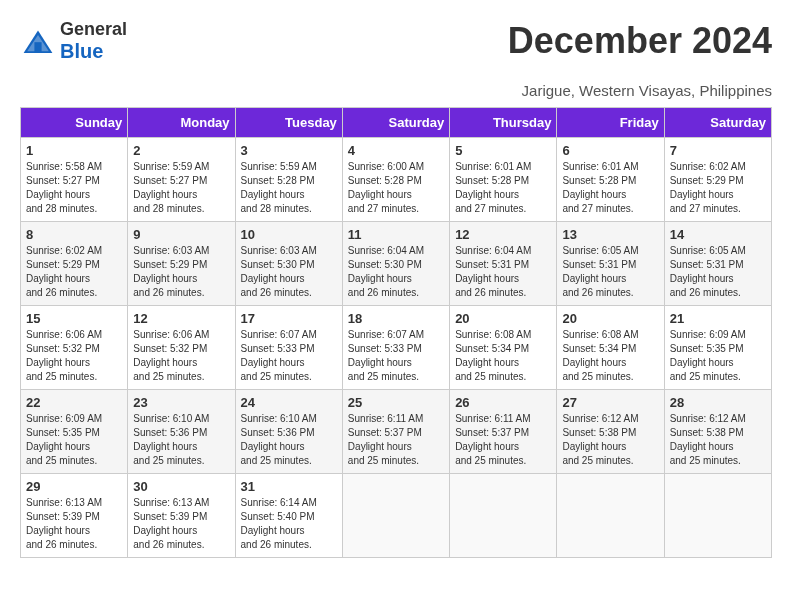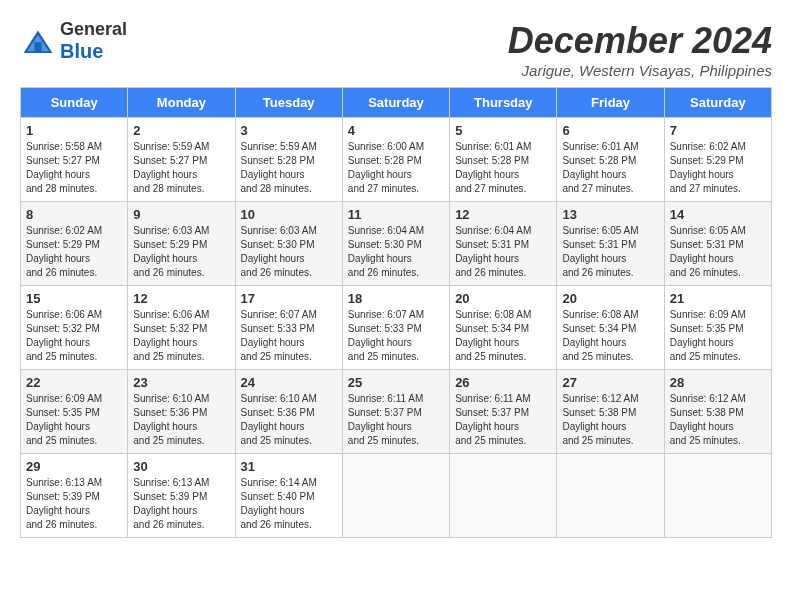--- a/index.html
+++ b/index.html
@@ -20,41 +20,41 @@
       display: flex;
       align-items: flex-end;
       gap: 4px;
     }
     .logo-icon {
       width: 36px;
       height: 36px;
     }
     .title-block {
       text-align: right;
-      font-style: italic;
     }
     .month-title {
       font-size: 36px;
       font-weight: bold;
       color: #333;
     }
     .location {
       font-size: 15px;
       color: #555;
+      margin-top: 20px;
     }
     .calendar {
       width: 100%;
       border-collapse: collapse;
       font-size: 11px;
     }
     .calendar th {
-      background: #3b82f6;
+      background: #6d28d9;
       color: #fff;
       padding: 7px 5px;
-      text-align: center;
+      text-align: right;
       font-size: 13px;
       font-weight: bold;
       border: 1px solid #ccc;
     }
     .calendar td {
       border: 1px solid #ccc;
       vertical-align: top;
       padding: 5px;
       width: 107px;
       min-height: 80px;

